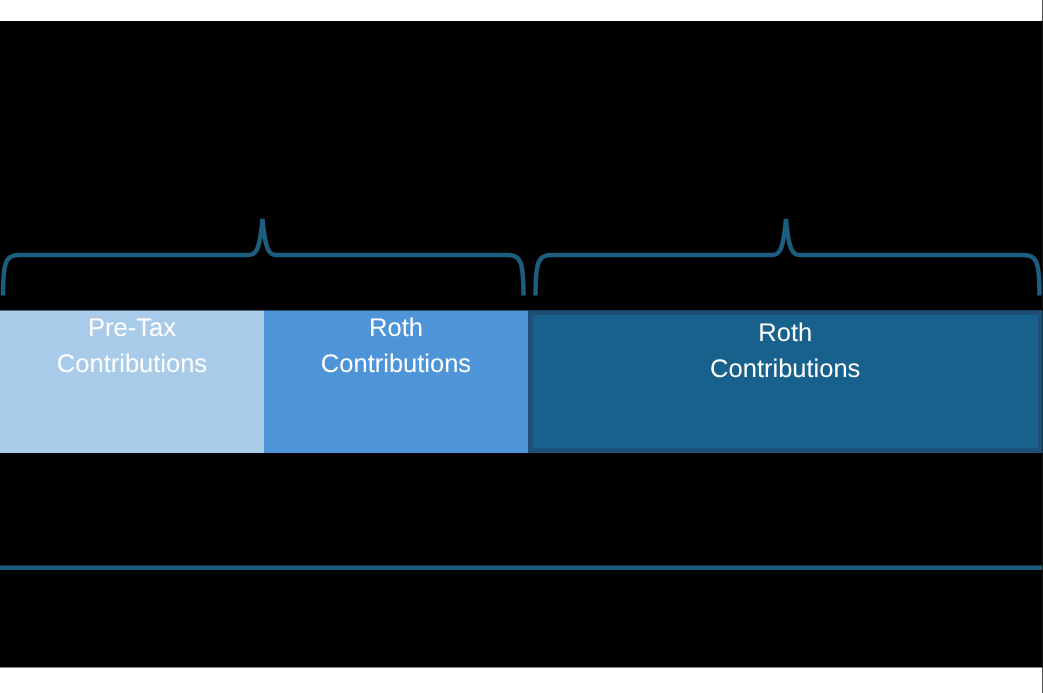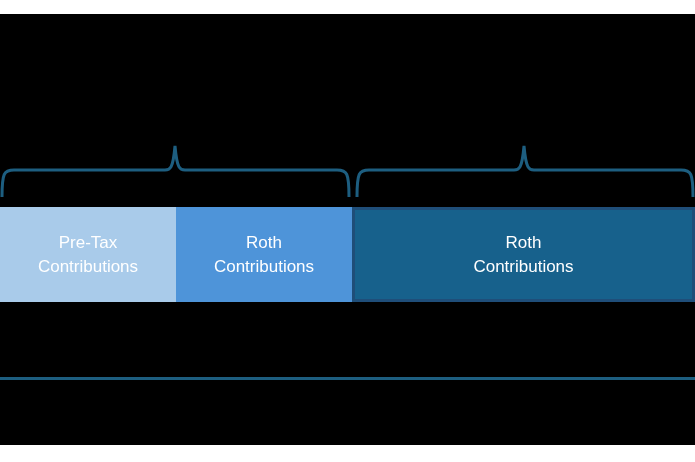--- a/index.html
+++ b/index.html
@@ -40,21 +40,20 @@
     height: 95px;
     display: flex;
   }
 
   .bar {
     height: 95px;
     box-sizing: border-box;
     display: flex;
     flex-direction: column;
     align-items: center;
-    justify-content: center;
     color: #ffffff;
     font-size: 17px;
     line-height: 24px;
     text-align: center;
   }
   .bar-pretax { width: 176px; }
   .bar-roth-mid { width: 176px; }
   .bar-roth-right { width: 343px; border: 3px solid transparent; }
 
   .divider {

